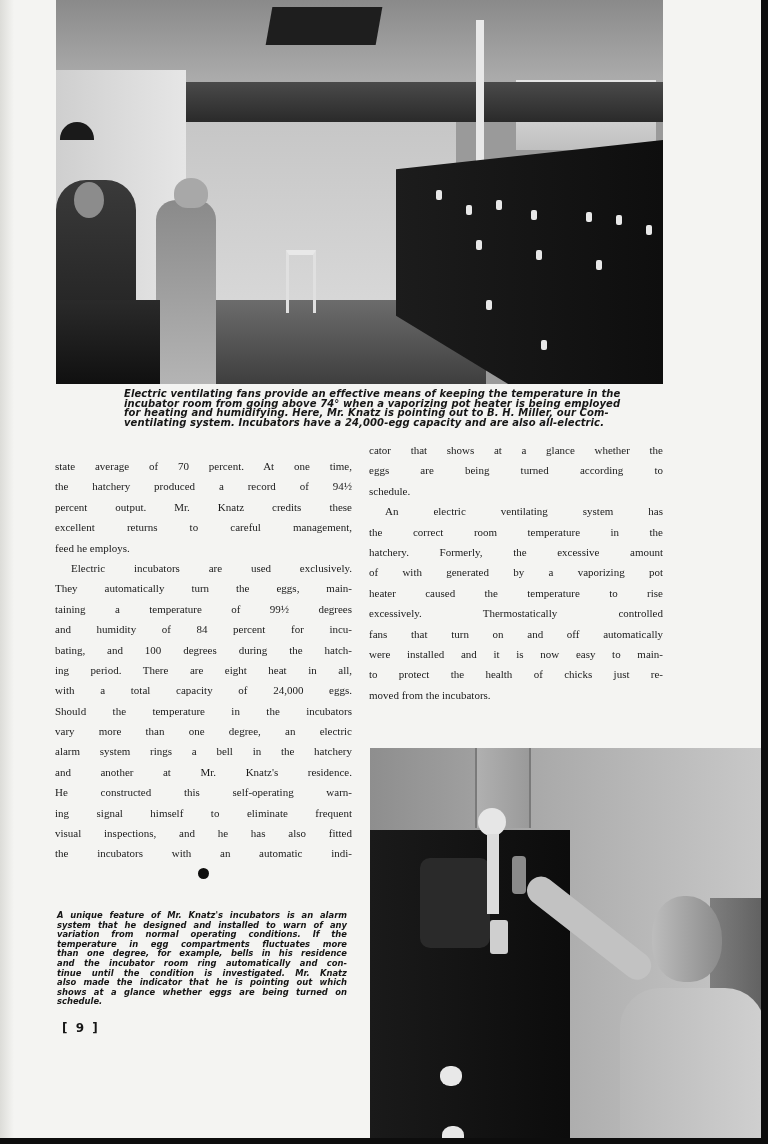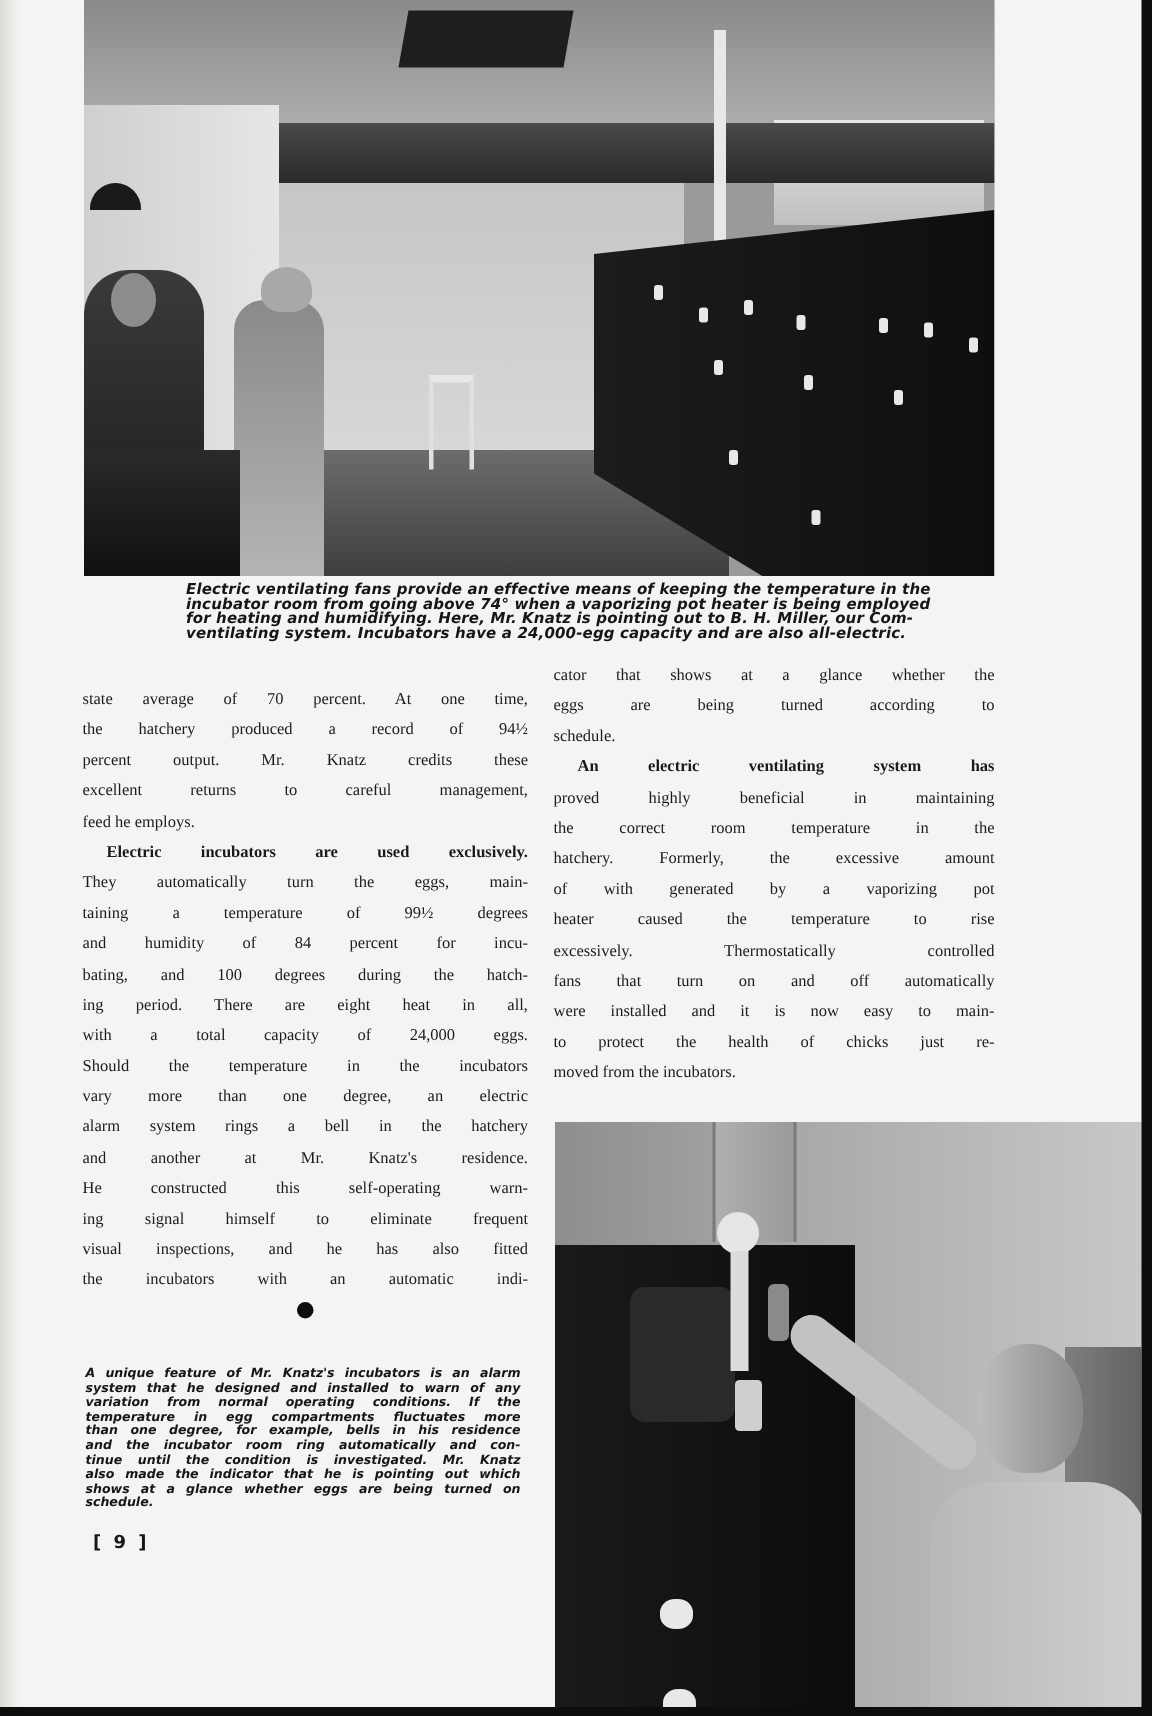--- a/index.html
+++ b/index.html
@@ -108,21 +108,21 @@
   .col {
     position: absolute; font-size: 11px; line-height: 20.4px; color: #1b1b1b;
   }
   .col-left { left: 55px; top: 456px; width: 297px; }
   .col-right { left: 369px; top: 440px; width: 294px; }
   .col .line {
     display: block; white-space: nowrap; text-align: justify; text-align-last: justify;
     height: 20.4px;
   }
   .col .line.last { text-align-last: left; }
-  .col .line.indent { padding-left: 16px; font-weight: bold; }
+  .col .line.indent { padding-left: 16px; }
 
   
   .bullet {
     position: absolute; left: 198px; top: 868px; width: 11px; height: 11px;
     background: #0d0d0d; border-radius: 50%;
   }
 
   
   .caption-bottom {
     position: absolute; left: 57px; top: 911px; width: 290px;
@@ -262,21 +262,20 @@
   <span class="line">ing signal himself to eliminate frequent</span>
   <span class="line">visual inspections, and he has also fitted</span>
   <span class="line">the incubators with an automatic indi-</span>
 </div>
 
 <div class="col col-right">
   <span class="line">cator that shows at a glance whether the</span>
   <span class="line">eggs are being turned according to</span>
   <span class="line last">schedule.</span>
   <span class="line indent">An electric ventilating system has</span>
-  <span class="line">proved highly beneficial in maintaining</span>
   <span class="line">the correct room temperature in the</span>
   <span class="line">hatchery.  Formerly, the excessive amount</span>
   <span class="line">of with generated by a vaporizing pot</span>
   <span class="line">heater caused the temperature to rise</span>
   <span class="line">excessively.  Thermostatically controlled</span>
   <span class="line">fans that turn on and off automatically</span>
   <span class="line">were installed and it is now easy to main-</span>
   <span class="line">to protect the health of chicks just re-</span>
   <span class="line last">moved from the incubators.</span>
 </div>

